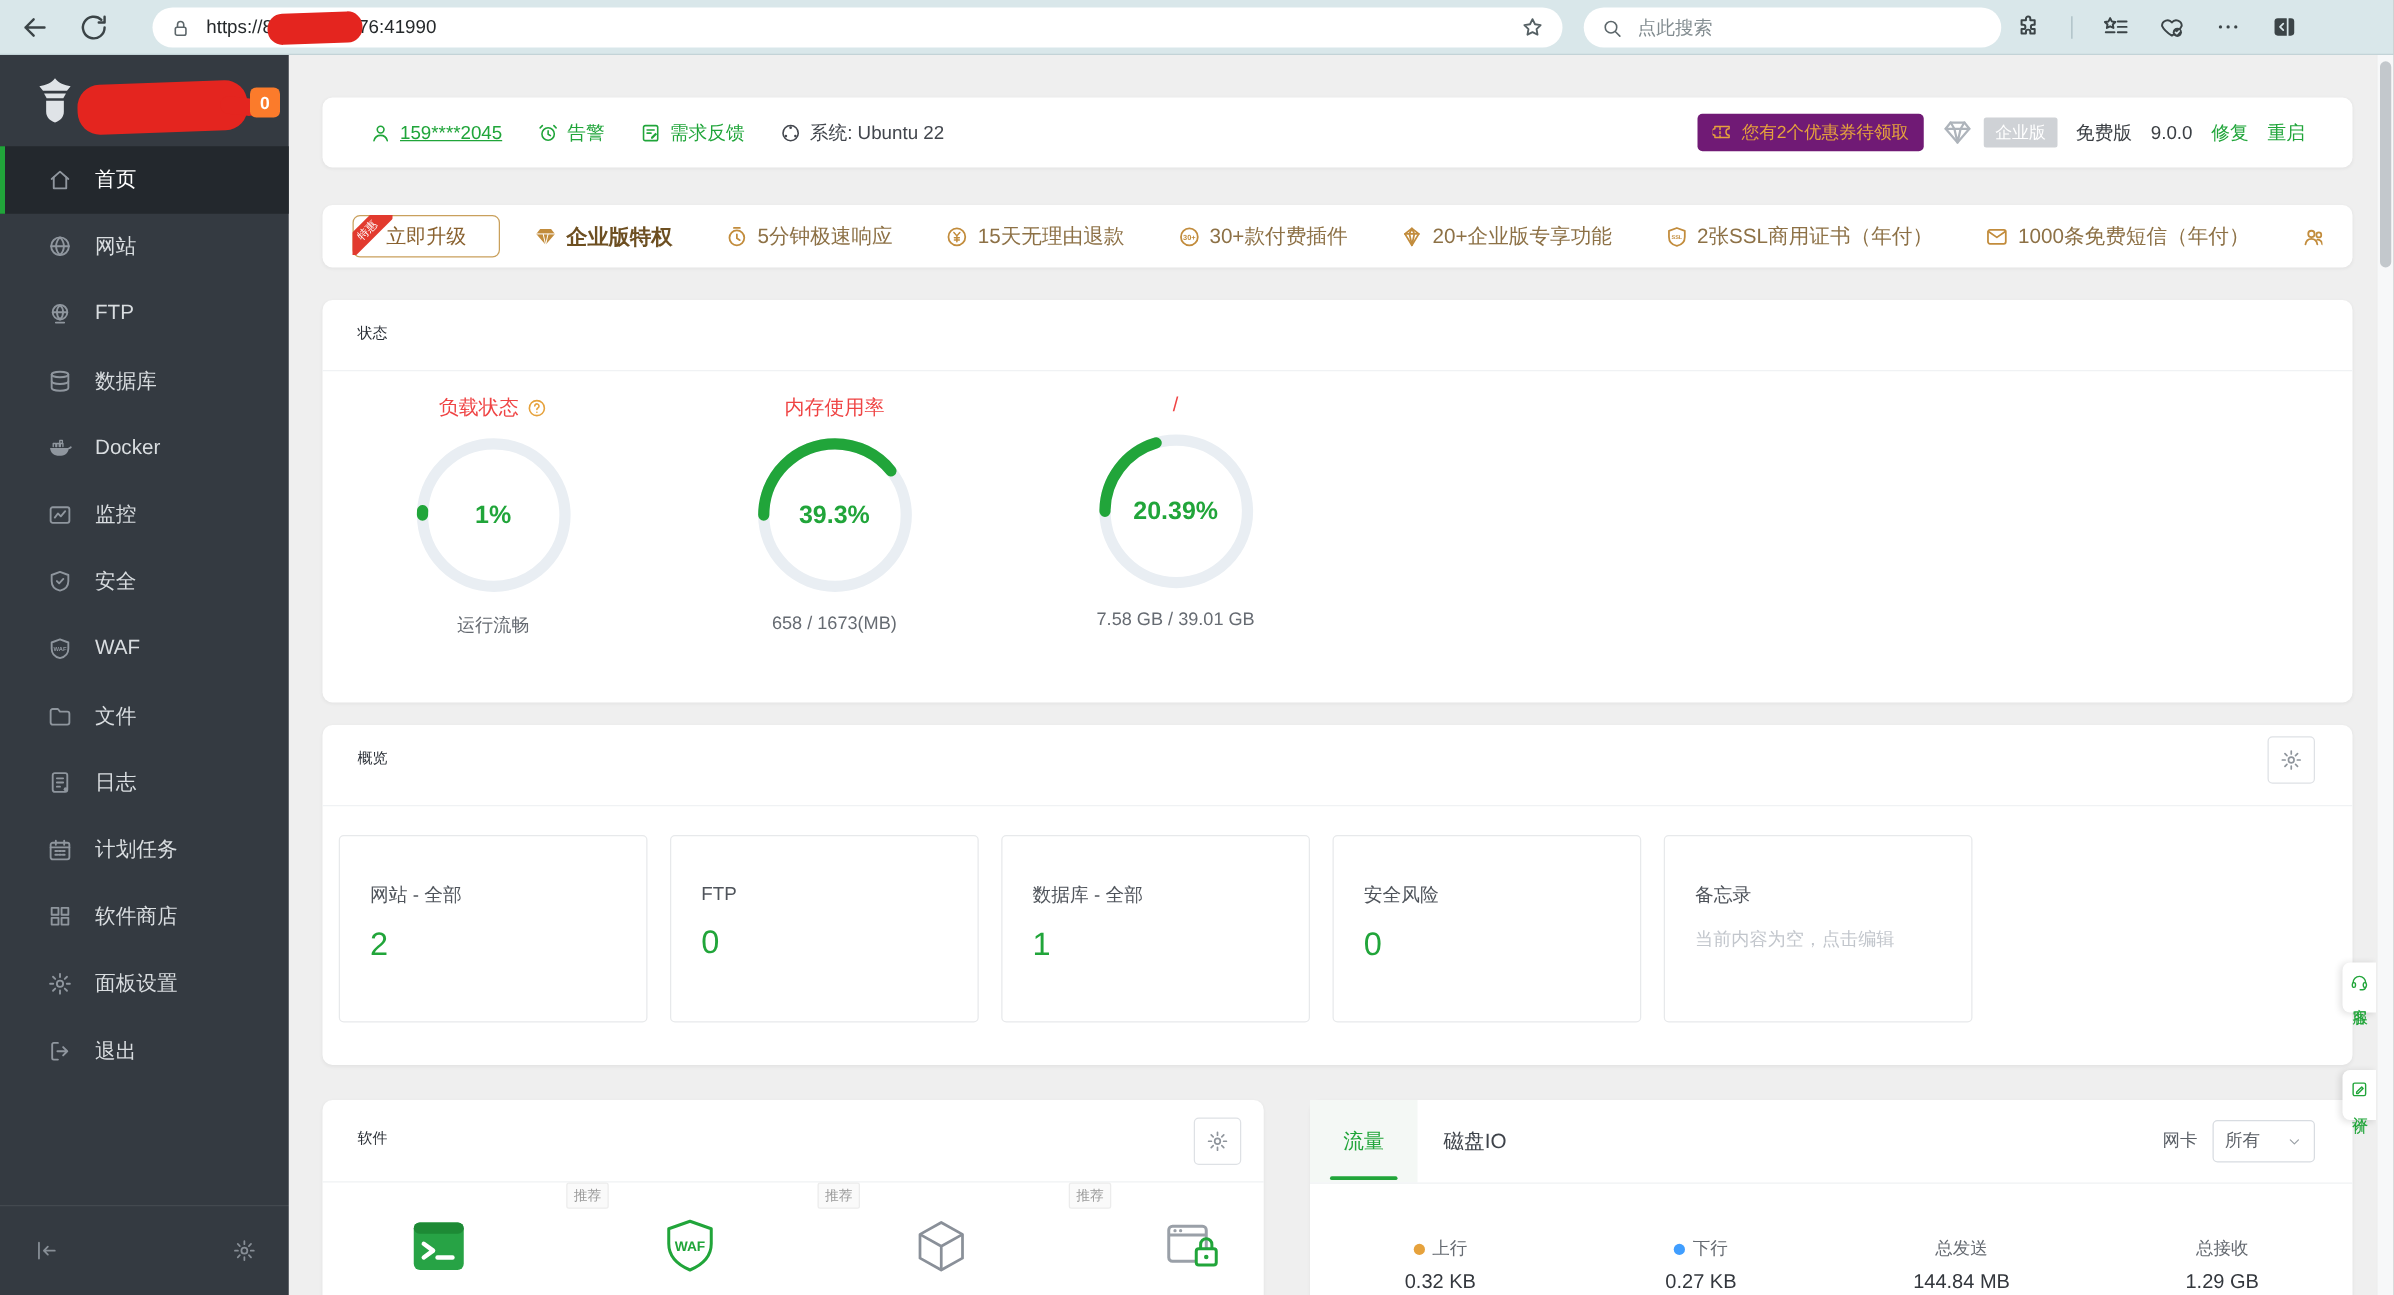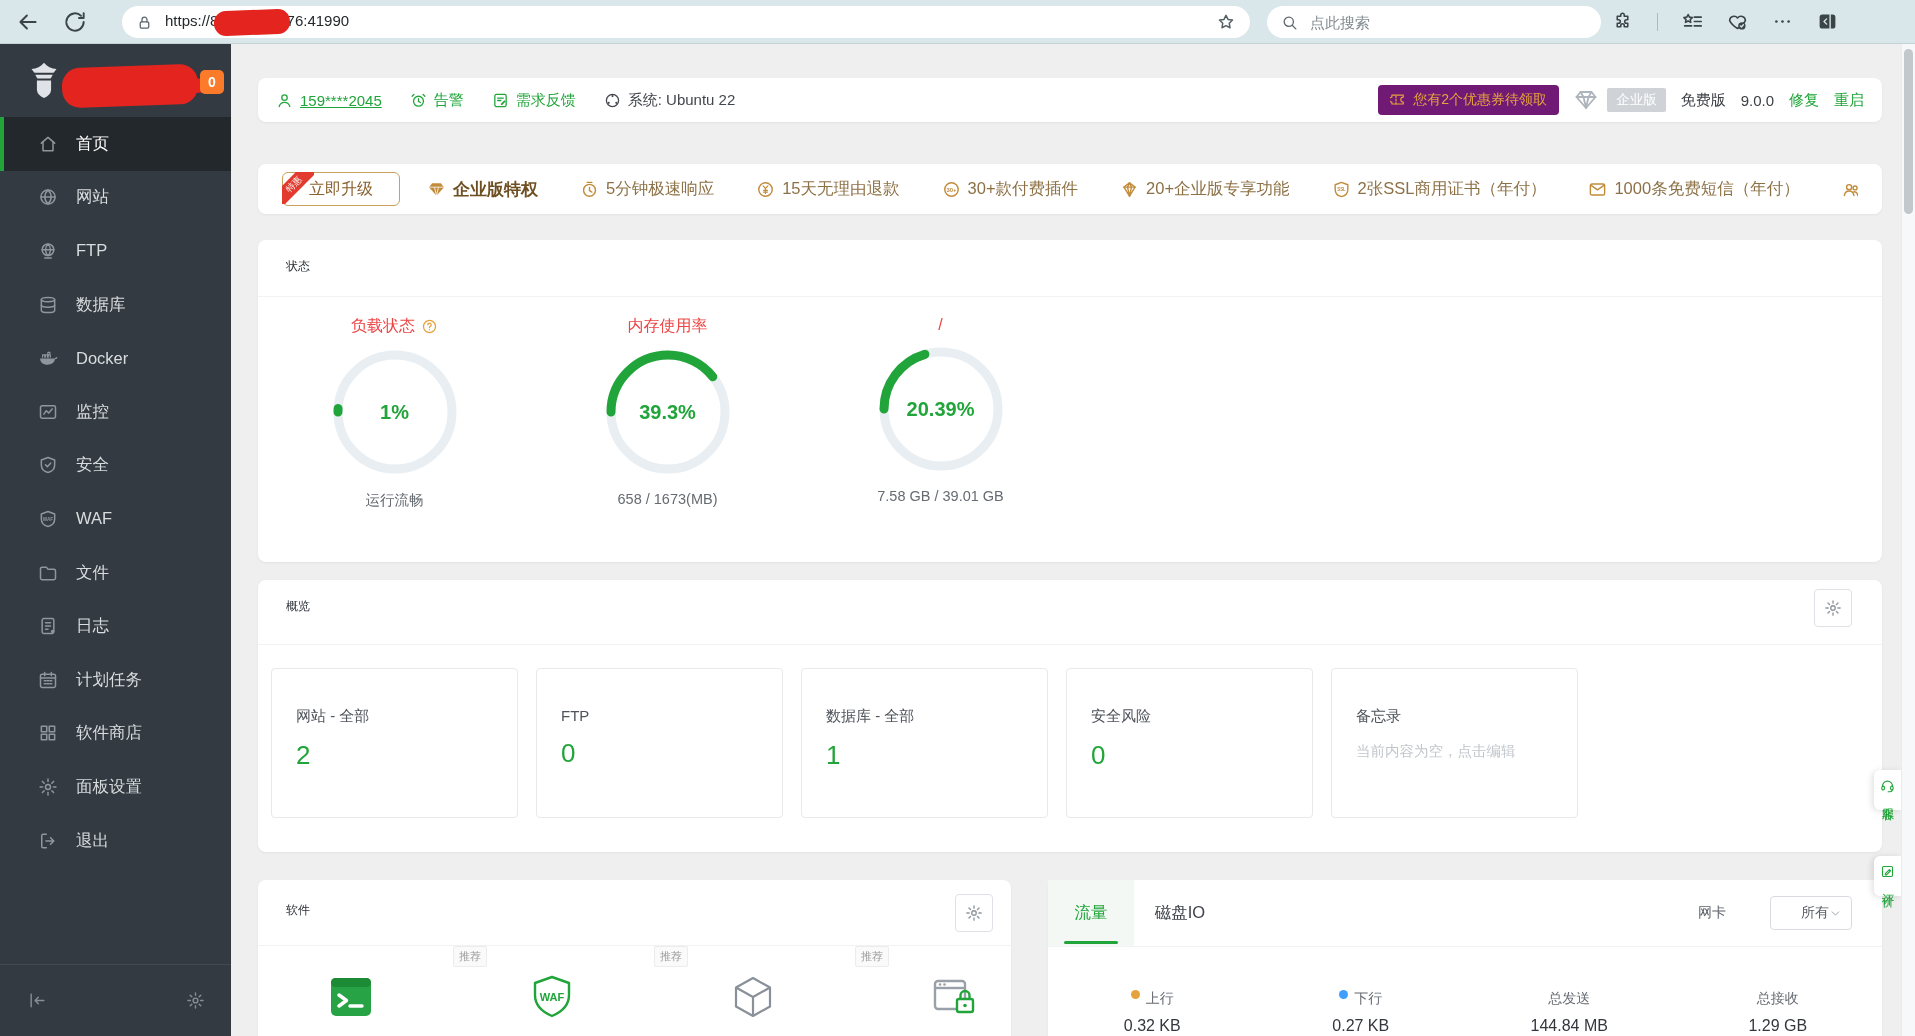--- a/index.html
+++ b/index.html
@@ -43,21 +43,21 @@
   #side-foot .fico{position:absolute;top:26px;width:19px;height:19px;color:#878e96;}
 
   
   .card{position:absolute;background:#fff;border-radius:8px;box-shadow:0 1px 3px rgba(0,0,0,.05);}
   .card-title{font-size:12px;color:#2c3138;}
   .divider{position:absolute;left:0;right:0;height:1px;background:#f0f2f4;}
   .gearbtn{position:absolute;width:38px;height:38px;border:1px solid #dee1e5;border-radius:4px;display:flex;align-items:center;justify-content:center;color:#8f959c;cursor:pointer;background:#fff;}
   .gearbtn .ico{width:18px;height:18px;}
 
   
-  #hdr-card{left:258px;top:78px;width:1624px;height:44px;display:flex;align-items:center;padding:0 18px;}
+  #hdr-card{left:258px;top:78px;width:1624px;height:56px;display:flex;align-items:center;padding:0 38px;}
   .hdr-left{display:flex;align-items:center;gap:28px;}
   .hdr-link{display:flex;align-items:center;gap:7px;font-size:15px;color:#20a53a;cursor:pointer;}
   .hdr-link .ico{width:17px;height:17px;}
   .hdr-link.plain{color:#42464d;cursor:default;}
   .hdr-link .u{text-decoration:underline;}
   .hdr-right{margin-left:auto;display:flex;align-items:center;gap:15px;}
   #coupon{display:flex;align-items:center;gap:7px;background:#701a75;border-radius:4px;height:30px;padding:0 12px;color:#e6a23c;font-size:14px;cursor:pointer;}
   #coupon .ico{width:16px;height:16px;}
   .ver-diamond{width:24px;height:24px;color:#aeb4bb;}
   .ed-badge{background:#cfd2d6;color:#fff;font-size:13.5px;padding:3px 9px;border-radius:2px;margin-left:-6px;}
@@ -111,26 +111,26 @@
 
   
   #traf-card{left:1048px;top:880px;width:834px;height:240px;}
   .tab{position:absolute;top:0;height:66px;display:flex;align-items:center;justify-content:center;font-size:16.5px;cursor:pointer;}
   #tab1{left:0;width:86px;background:#f4f8f5;color:#21a53a;}
   #tab1:after{content:"";position:absolute;left:16px;bottom:2px;width:54px;height:3.5px;background:#21a53a;border-radius:2px;}
   #tab2{left:86px;width:92px;color:#3e434a;}
   #traf-card .divider{top:66px;}
   #nic{position:absolute;right:30px;top:16px;display:flex;align-items:center;gap:12px;}
   #nic .nic-label{font-size:14px;color:#5a5f66;}
-  #nic-select{width:82px;height:34px;border:1px solid #d8dce1;border-radius:4px;display:flex;align-items:center;justify-content:flex-end;padding:0 9px;cursor:pointer;background:#fff;margin-left:32px;}
+  #nic-select{width:82px;height:34px;border:1px solid #d8dce1;border-radius:4px;display:flex;align-items:center;justify-content:space-between;padding:0 9px;cursor:pointer;background:#fff;}
   #nic-select .nic-val{font-size:14px;color:#5a5f66;}
   #nic-select .chev{width:13px;height:13px;color:#9aa0a6;}
   #traf-stats{position:absolute;left:0;top:110px;width:834px;display:flex;}
   .tstat{width:208.5px;display:flex;flex-direction:column;align-items:center;}
-  .tstat .lrow{display:flex;align-items:flex-start;gap:6px;font-size:14px;color:#666b72;}
+  .tstat .lrow{display:flex;align-items:center;gap:6px;font-size:14px;color:#666b72;}
   .tstat .dot{width:9px;height:9px;border-radius:50%;}
   .tstat .tval{margin-top:9px;font-size:16px;color:#33373d;}
 
   
   .float-btn{position:absolute;left:1874px;width:27px;background:#fff;border-radius:6px 0 0 6px;box-shadow:-2px 1px 6px rgba(0,0,0,.12);display:flex;flex-direction:column;align-items:center;padding:8px 0 9px;gap:4px;cursor:pointer;}
   .float-btn .ico{width:15px;height:15px;color:#21a53a;}
   .float-label{writing-mode:vertical-lr;text-orientation:upright;font-size:12.5px;color:#21a53a;letter-spacing:2px;}
 
   
   #scroll-track{position:absolute;left:1901px;top:44px;width:14px;height:992px;background:#f7f8f9;border-left:1px solid #ebebeb;}

